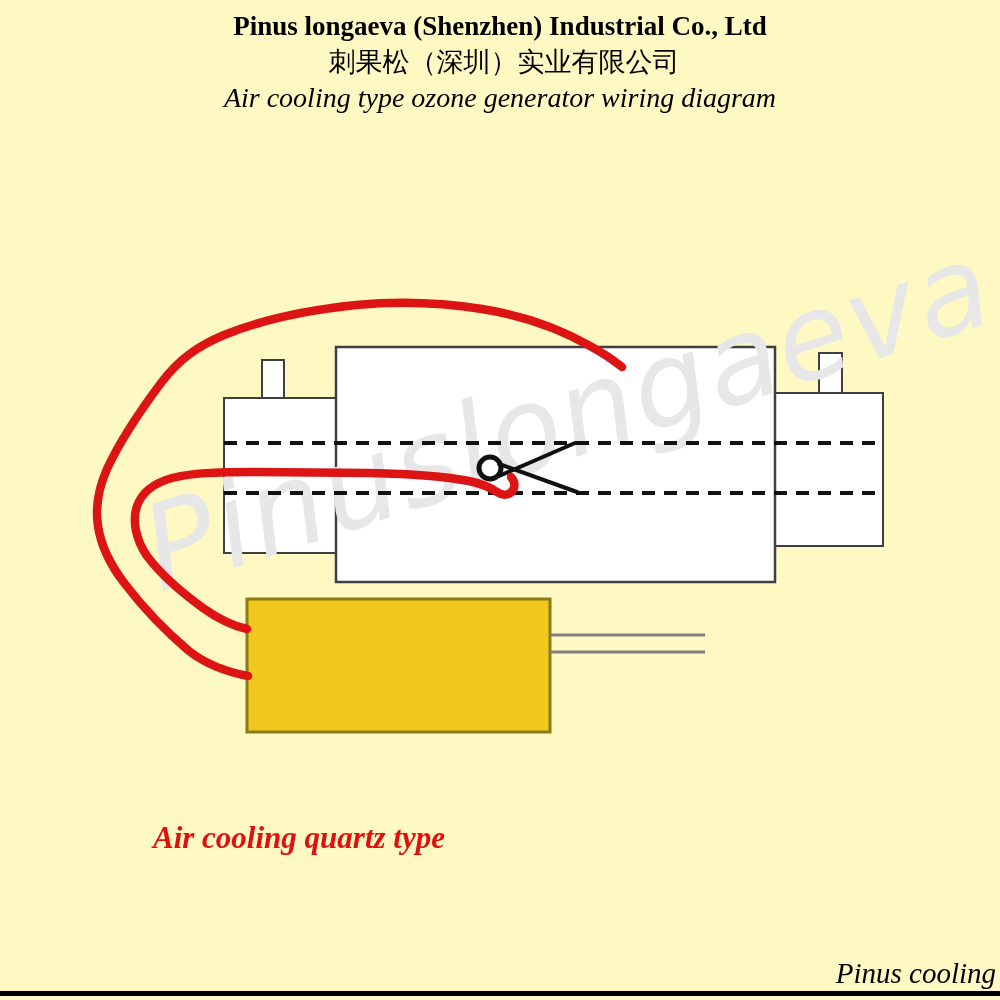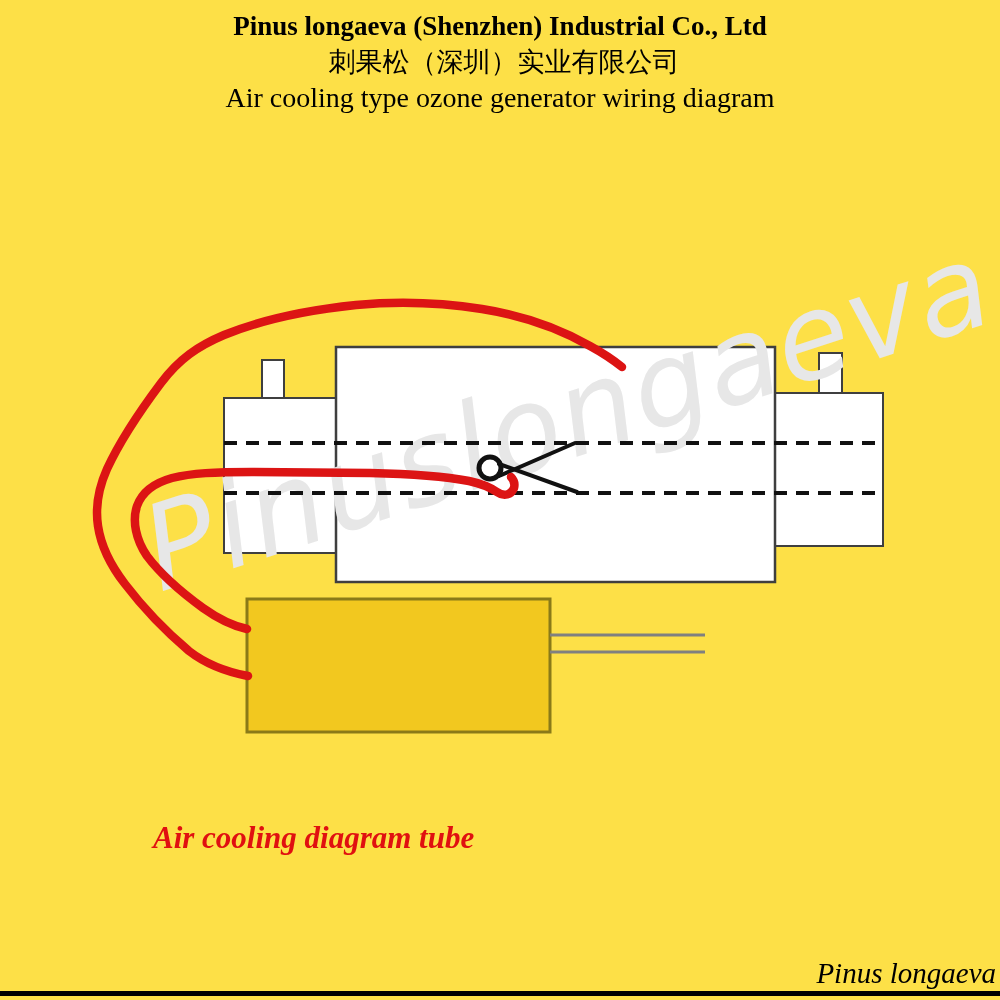--- a/index.html
+++ b/index.html
@@ -4,21 +4,21 @@
 <style>
   html, body {
     margin: 0;
     padding: 0;
     background: #ffffff;
   }
   .page {
     position: relative;
     width: 1000px;
     height: 1000px;
-    background: #fde047;
+    background: #fef9c3;
     overflow: hidden;
     font-family: "Liberation Serif", serif;
   }
   .header {
     position: absolute;
     top: 8px;
     left: 0;
     width: 1000px;
     text-align: center;
     color: #000;
@@ -29,20 +29,21 @@
     line-height: 36px;
   }
   .header .company-cn {
     font-size: 27px;
     line-height: 36px;
     font-family: "Liberation Serif", "DejaVu Sans", serif;
     padding-left: 8px;
   }
   .header .diagram-title {
     font-size: 28px;
+    font-style: italic;
     line-height: 36px;
   }
   .diagram-svg {
     position: absolute;
     left: 0;
     top: 0;
     width: 1000px;
     height: 1000px;
   }
   .watermark-text {
@@ -135,18 +136,18 @@
              C 136 540, 132 521, 137 506
              C 142 492, 154 483, 172 478
              C 192 473, 215 472, 252 472
              L 370 473
              C 415 474, 448 477, 469 481
              C 483 484, 491 488, 497 492
              C 504 497, 511 495, 514 488
              C 515 484, 514 480, 511 477" fill="none" stroke="#dc1414" stroke-width="8.5" stroke-linecap="round" stroke-linejoin="round"></path>
   </svg>
 
-  <div class="quartz-label">Air cooling diagram tube</div>
+  <div class="quartz-label">Air cooling quartz type</div>
 
-  <div class="footer-brand">Pinus longaeva</div>
+  <div class="footer-brand">Pinus cooling</div>
   <div class="footer-rule"></div>
 
 </div>
 
 </body></html>

